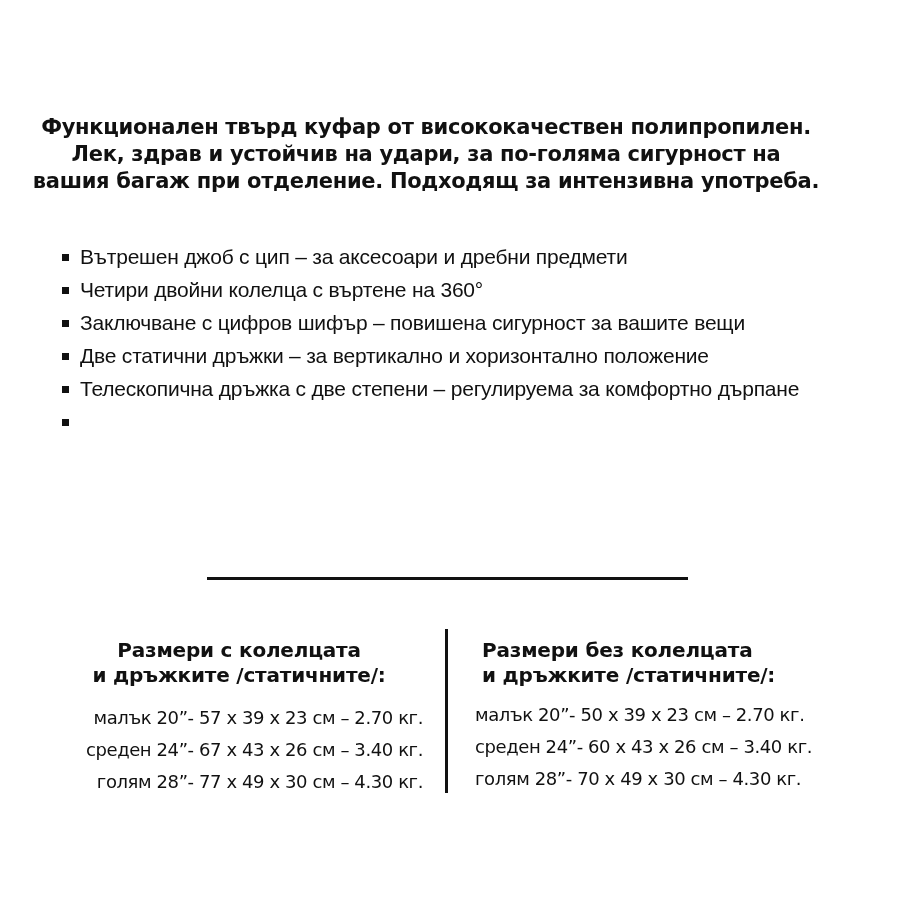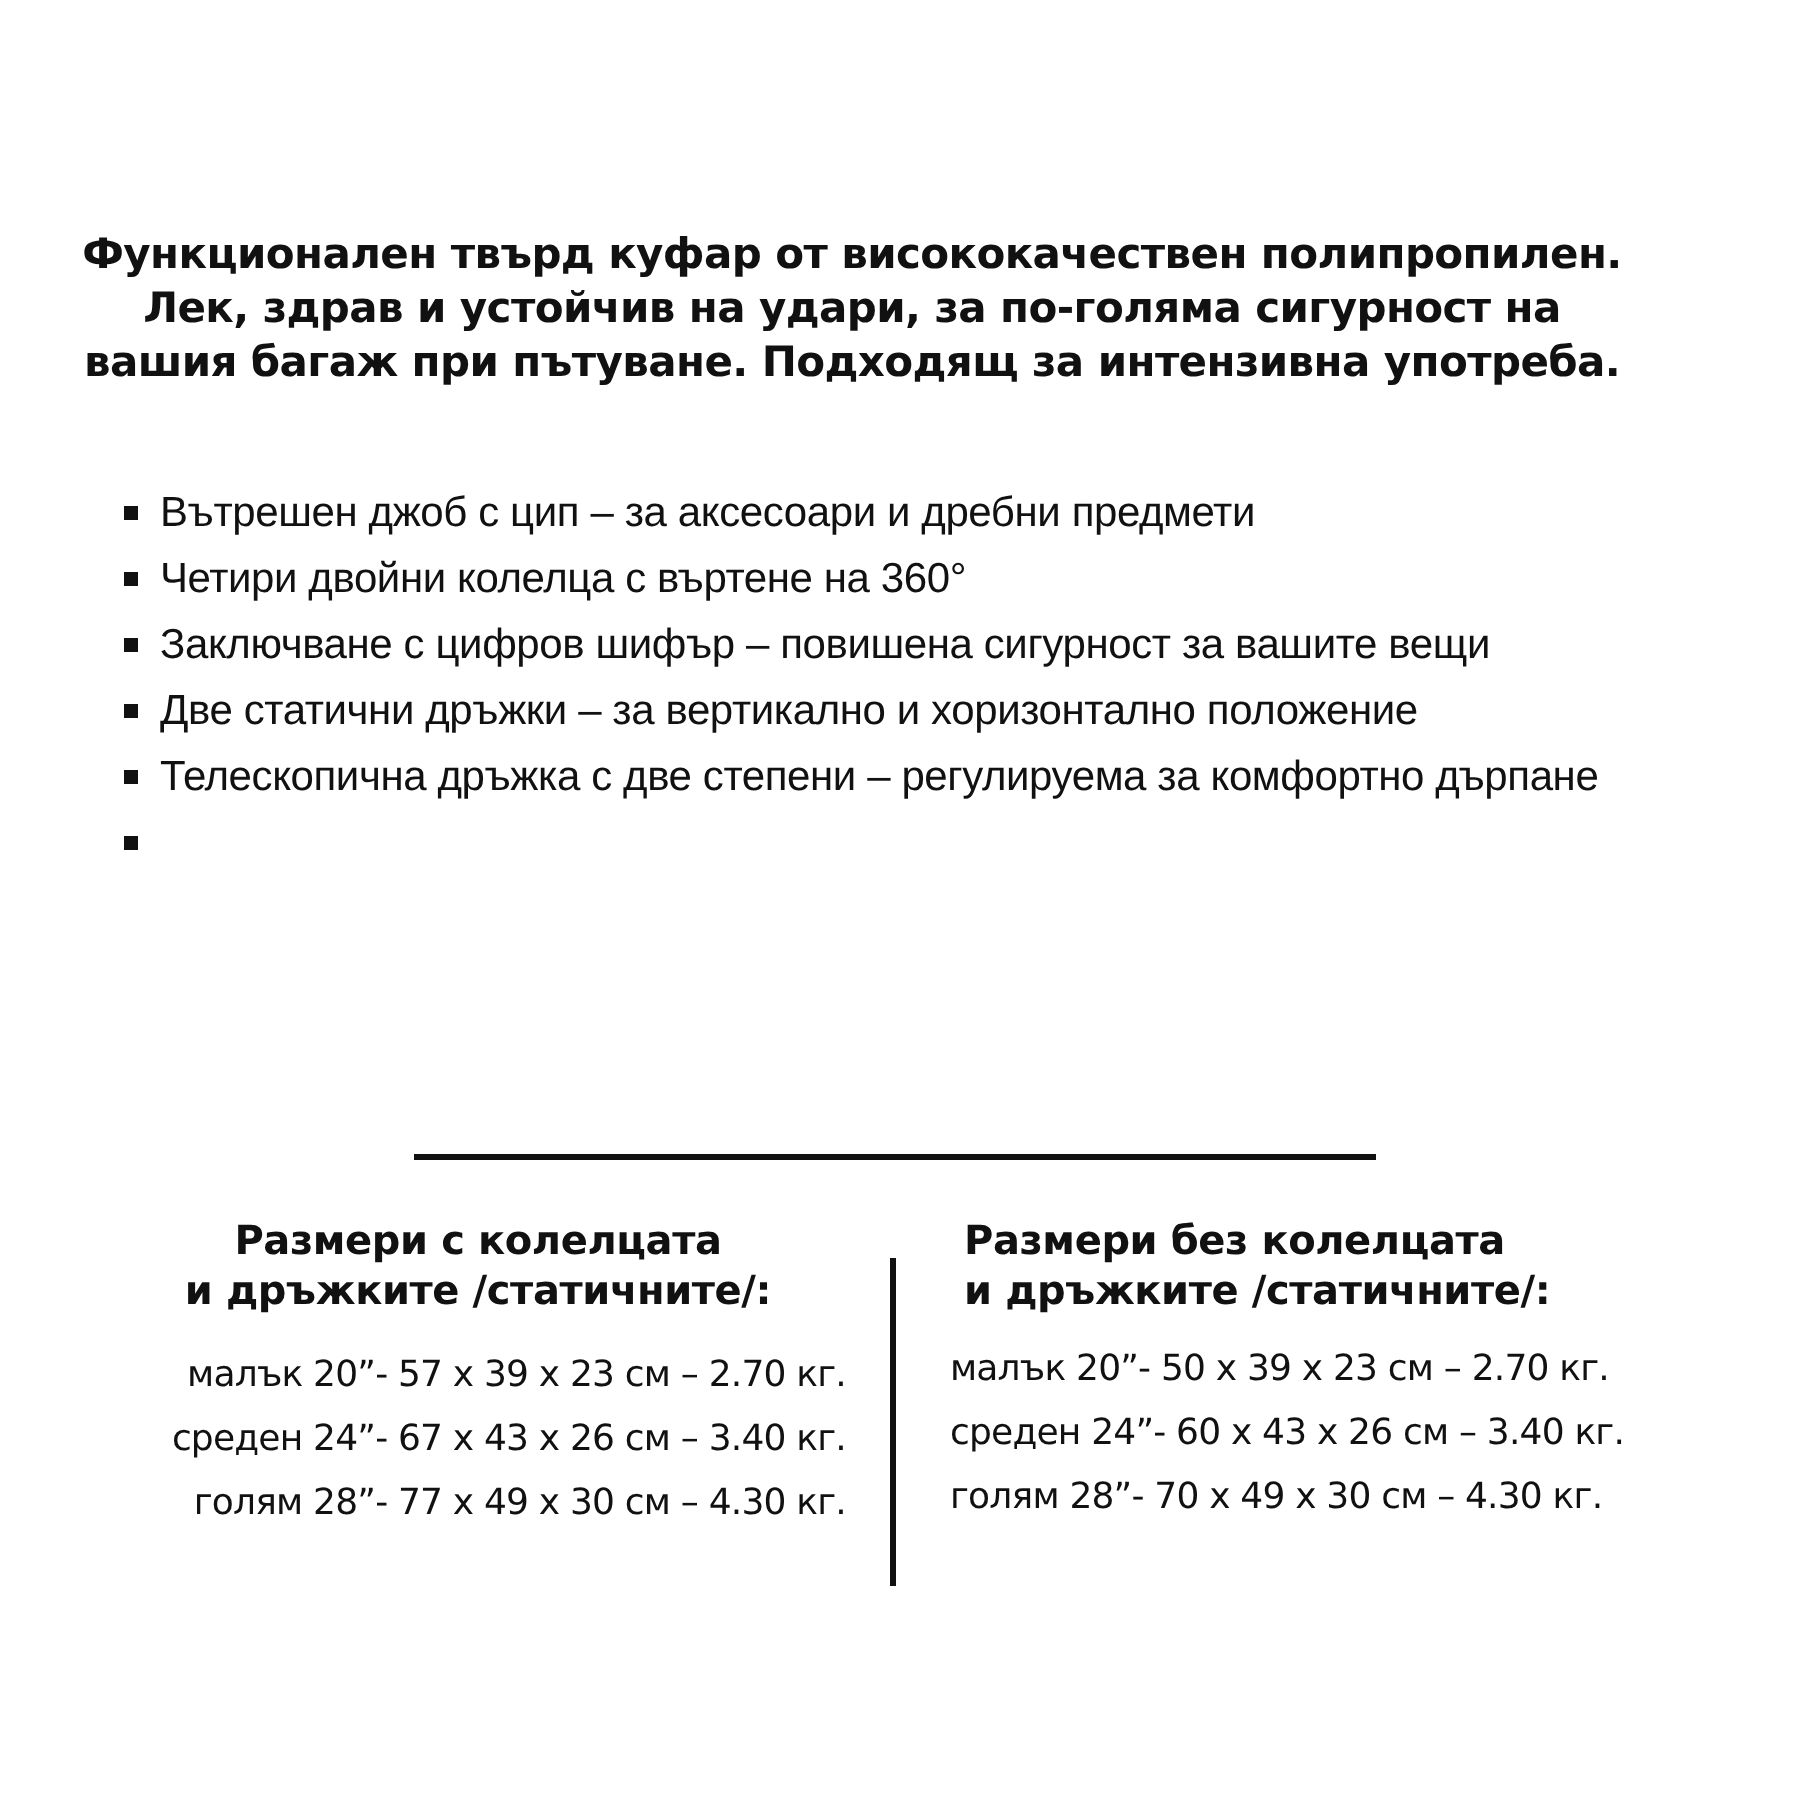--- a/index.html
+++ b/index.html
@@ -65,21 +65,21 @@
   .vdivider {
     position: absolute;
     top: 629px;
     left: 445px;
     width: 3px;
     height: 164px;
     background: #111111;
   }
   .col {
     position: absolute;
-    top: 608px;
+    top: 638px;
     font-family: "DejaVu Sans", sans-serif;
   }
   .col-left { left: 55px;  width: 368px; }
   .col-right { left: 475px; width: 382px; }
   .col-title {
     font-weight: bold;
     font-size: 20px;
     line-height: 25px;
     letter-spacing: -0.2px;
   }
@@ -96,21 +96,21 @@
   .col-right .rows { text-align: left; margin-top: 11px; }
 </style>
 </head>
 <body>
 
 <div class="page">
 
   <div class="intro">
     <div>Функционален твърд куфар от висококачествен полипропилен.</div>
     <div>Лек, здрав и устойчив на удари, за по-голяма сигурност на</div>
-    <div>вашия багаж при пътуване. Подходящ за интензивна употреба.</div>
+    <div>вашия багаж при отделение. Подходящ за интензивна употреба.</div>
   </div>
 
   <ul class="features">
     <li><span class="bullet"></span><span>Вътрешен джоб с цип – за аксесоари и дребни предмети</span></li>
     <li><span class="bullet"></span><span>Четири двойни колелца с въртене на 360°</span></li>
     <li><span class="bullet"></span><span>Заключване с цифров шифър – повишена сигурност за вашите вещи</span></li>
     <li><span class="bullet"></span><span>Две статични дръжки – за вертикално и хоризонтално положение</span></li>
     <li><span class="bullet"></span><span>Телескопична дръжка с две степени – регулируема за комфортно дърпане</span></li>
     <li><span class="bullet"></span></li>
   </ul>

